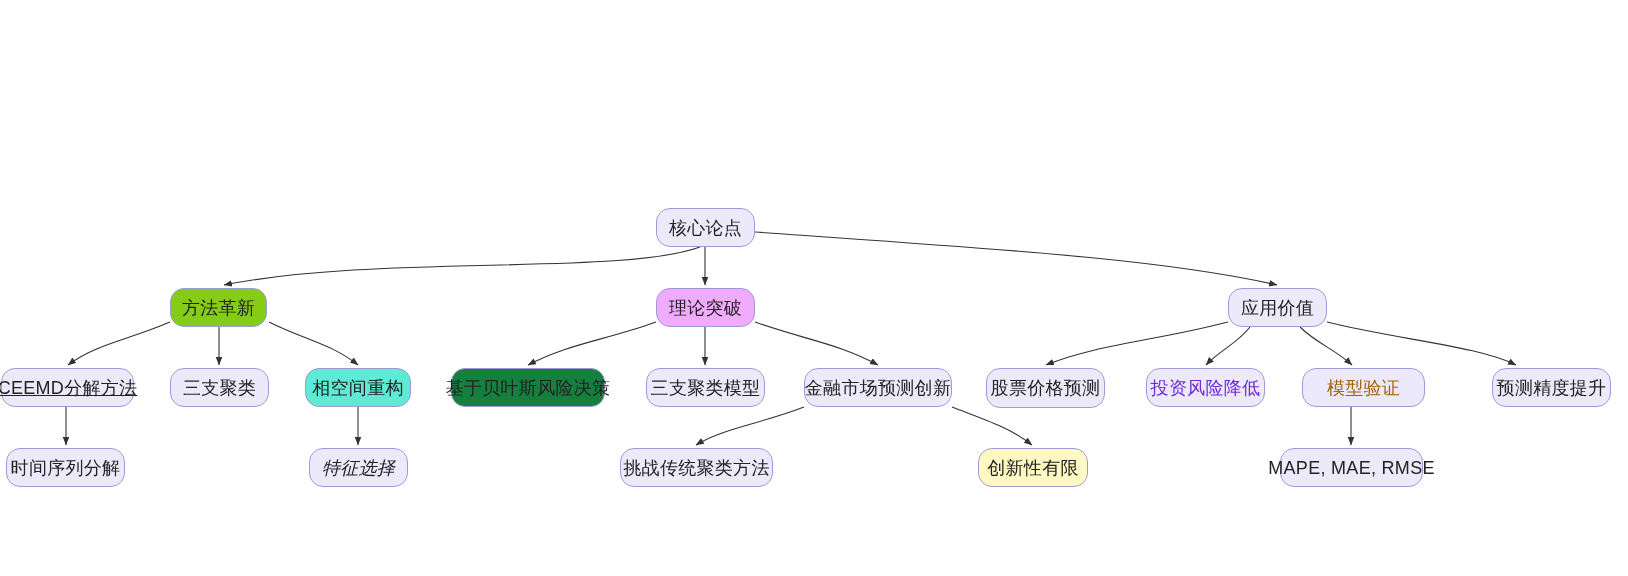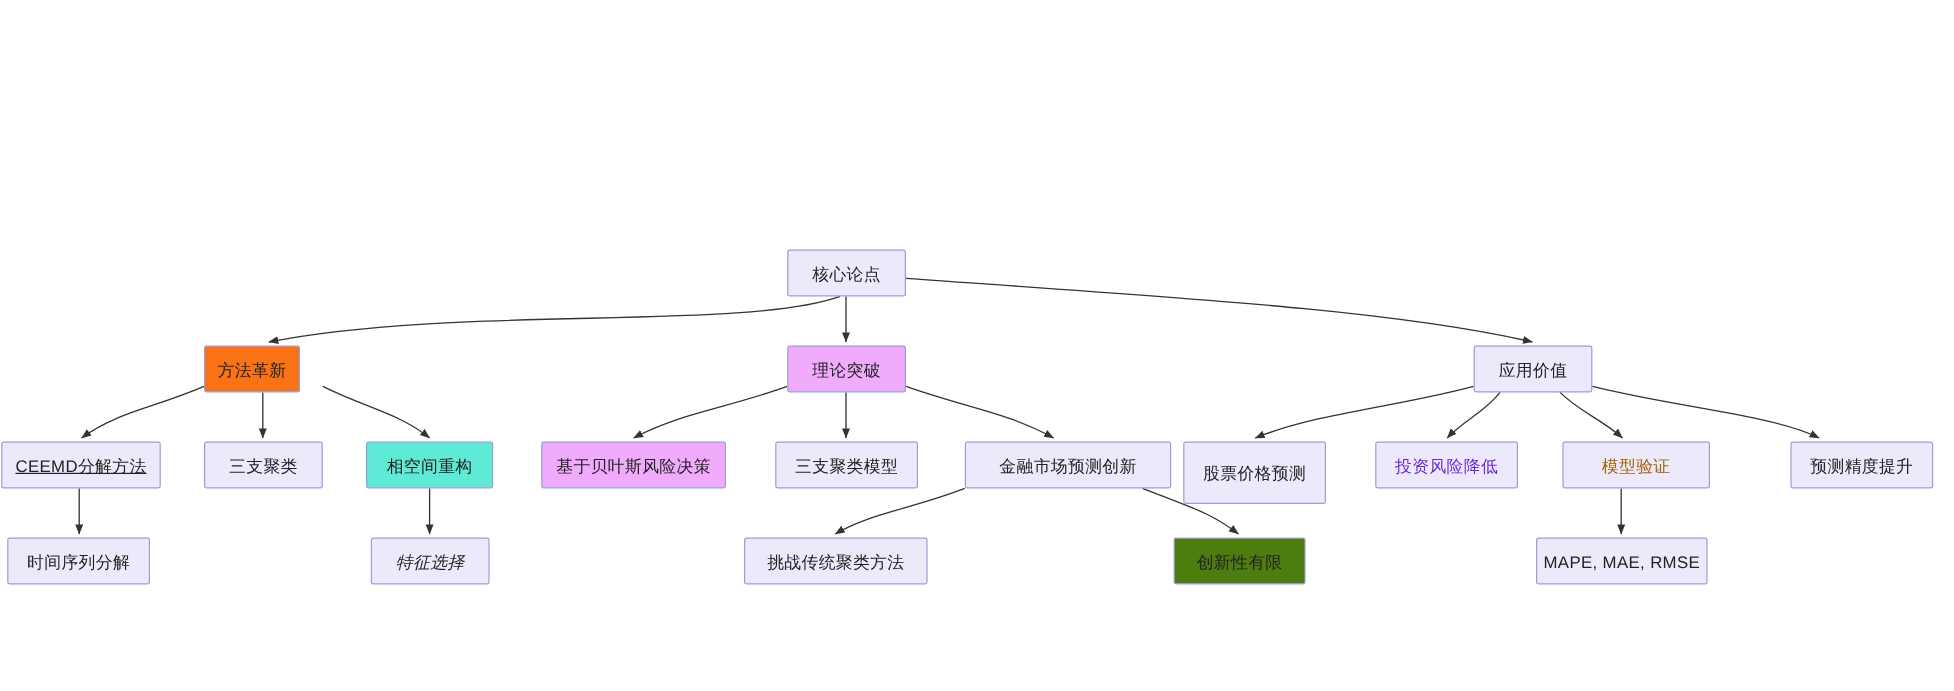--- a/index.html
+++ b/index.html
@@ -25,26 +25,26 @@
   .edge-path {
     fill: none;
     stroke: #333333;
     stroke-width: 1.1px;
   }
   .flow-node {
     position: absolute;
     box-sizing: border-box;
     background: #ECEAFA;
     border: 1px solid #9E9AD8;
-    border-radius: 2px;
+    border-radius: 14px;
     display: flex;
     align-items: center;
     justify-content: center;
     color: #222222;
-    font-size: 14px;
+    font-size: 18px;
     letter-spacing: 0.3px;
     white-space: nowrap;
     user-select: none;
   }
   .flow-node .node-label {
     display: block;
     line-height: 1;
   }
 </style>
 </head>
@@ -77,69 +77,69 @@
         <path class="edge-path" d="M 804 407 C 760 424 724 428 696 445" marker-end="url(#arrow)" stroke="#333333"></path>
         <path class="edge-path" d="M 952 407 C 996 424 1010 428 1032 445" marker-end="url(#arrow)" stroke="#333333"></path>
         <path class="edge-path" d="M 1351 407 L 1351 445" marker-end="url(#arrow)" stroke="#333333"></path>
       </g>
   </svg>
 
   <div id="nodes-group">
       <div class="flow-node" style="left: 656px; top: 208px; width: 99px; height: 39px; background: rgb(236, 234, 250); border-color: rgb(158, 154, 216); color: rgb(34, 34, 34);">
         <span class="node-label">核心论点</span>
       </div>
-      <div class="flow-node" style="left: 170px; top: 288px; width: 80px; height: 39px; background: #f97316; border-color: rgb(158, 154, 216); color: rgb(34, 34, 34);">
+      <div class="flow-node" style="left: 170px; top: 288px; width: 97px; height: 39px; background: #84cc16; border-color: rgb(158, 154, 216); color: rgb(34, 34, 34);">
         <span class="node-label">方法革新</span>
       </div>
       <div class="flow-node" style="left: 656px; top: 288px; width: 99px; height: 39px; background: #f0abfc; border-color: rgb(158, 154, 216); color: rgb(34, 34, 34);">
         <span class="node-label">理论突破</span>
       </div>
       <div class="flow-node" style="left: 1228px; top: 288px; width: 99px; height: 39px; background: rgb(236, 234, 250); border-color: rgb(158, 154, 216); color: rgb(34, 34, 34);">
         <span class="node-label">应用价值</span>
       </div>
       <div class="flow-node" style="left: 1px; top: 368px; width: 133px; height: 39px; background: rgb(236, 234, 250); border-color: rgb(158, 154, 216); color: rgb(34, 34, 34); text-decoration: underline;">
         <span class="node-label">CEEMD分解方法</span>
       </div>
       <div class="flow-node" style="left: 170px; top: 368px; width: 99px; height: 39px; background: rgb(236, 234, 250); border-color: rgb(158, 154, 216); color: rgb(34, 34, 34);">
         <span class="node-label">三支聚类</span>
       </div>
       <div class="flow-node" style="left: 305px; top: 368px; width: 106px; height: 39px; background: #5eead4; border-color: rgb(158, 154, 216); color: rgb(34, 34, 34);">
         <span class="node-label">相空间重构</span>
       </div>
-      <div class="flow-node" style="left: 451px; top: 368px; width: 154px; height: 39px; background: #f0abfc; border-color: rgb(158, 154, 216); color: rgb(34, 34, 34); align-items: center;">
+      <div class="flow-node" style="left: 451px; top: 368px; width: 154px; height: 39px; background: #15803d; border-color: rgb(158, 154, 216); color: rgb(34, 34, 34); align-items: center;">
         <span class="node-label">基于贝叶斯风险决策</span>
       </div>
       <div class="flow-node" style="left: 646px; top: 368px; width: 119px; height: 39px; background: rgb(236, 234, 250); border-color: rgb(158, 154, 216); color: rgb(34, 34, 34); justify-content: center;">
         <span class="node-label">三支聚类模型</span>
       </div>
-      <div class="flow-node" style="left: 804px; top: 368px; width: 172px; height: 39px; background: rgb(236, 234, 250); border-color: rgb(158, 154, 216); color: rgb(34, 34, 34);">
+      <div class="flow-node" style="left: 804px; top: 368px; width: 148px; height: 39px; background: rgb(236, 234, 250); border-color: rgb(158, 154, 216); color: rgb(34, 34, 34);">
         <span class="node-label">金融市场预测创新</span>
       </div>
-      <div class="flow-node" style="left: 986px; top: 368px; width: 119px; height: 52px; background: rgb(236, 234, 250); border-color: rgb(158, 154, 216); color: rgb(34, 34, 34);">
+      <div class="flow-node" style="left: 986px; top: 368px; width: 119px; height: 40px; background: rgb(236, 234, 250); border-color: rgb(158, 154, 216); color: rgb(34, 34, 34);">
         <span class="node-label">股票价格预测</span>
       </div>
       <div class="flow-node" style="left: 1146px; top: 368px; width: 119px; height: 39px; background: rgb(236, 234, 250); border-color: rgb(158, 154, 216); color: #6d28d9;">
         <span class="node-label">投资风险降低</span>
       </div>
       <div class="flow-node" style="left: 1302px; top: 368px; width: 123px; height: 39px; background: rgb(236, 234, 250); border-color: rgb(158, 154, 216); color: #a16207;">
         <span class="node-label">模型验证</span>
       </div>
       <div class="flow-node" style="left: 1492px; top: 368px; width: 119px; height: 39px; background: rgb(236, 234, 250); border-color: rgb(158, 154, 216); color: rgb(34, 34, 34);">
         <span class="node-label">预测精度提升</span>
       </div>
       <div class="flow-node" style="left: 6px; top: 448px; width: 119px; height: 39px; background: rgb(236, 234, 250); border-color: rgb(158, 154, 216); color: rgb(34, 34, 34);">
         <span class="node-label">时间序列分解</span>
       </div>
       <div class="flow-node" style="left: 309px; top: 448px; width: 99px; height: 39px; background: rgb(236, 234, 250); border-color: rgb(158, 154, 216); color: rgb(34, 34, 34); font-style: italic;">
         <span class="node-label">特征选择</span>
       </div>
       <div class="flow-node" style="left: 620px; top: 448px; width: 153px; height: 39px; background: rgb(236, 234, 250); border-color: rgb(158, 154, 216); color: rgb(34, 34, 34);">
         <span class="node-label">挑战传统聚类方法</span>
       </div>
-      <div class="flow-node" style="left: 978px; top: 448px; width: 110px; height: 39px; background: #4d7c0f; border-color: rgb(158, 154, 216); color: rgb(34, 34, 34);">
+      <div class="flow-node" style="left: 978px; top: 448px; width: 110px; height: 39px; background: #fef9c3; border-color: rgb(158, 154, 216); color: rgb(34, 34, 34);">
         <span class="node-label">创新性有限</span>
       </div>
       <div class="flow-node" style="left: 1280px; top: 448px; width: 143px; height: 39px; background: rgb(236, 234, 250); border-color: rgb(158, 154, 216); color: rgb(34, 34, 34);">
         <span class="node-label">MAPE, MAE, RMSE</span>
       </div>
     </div>
 
 </div>
 
 </body></html>

